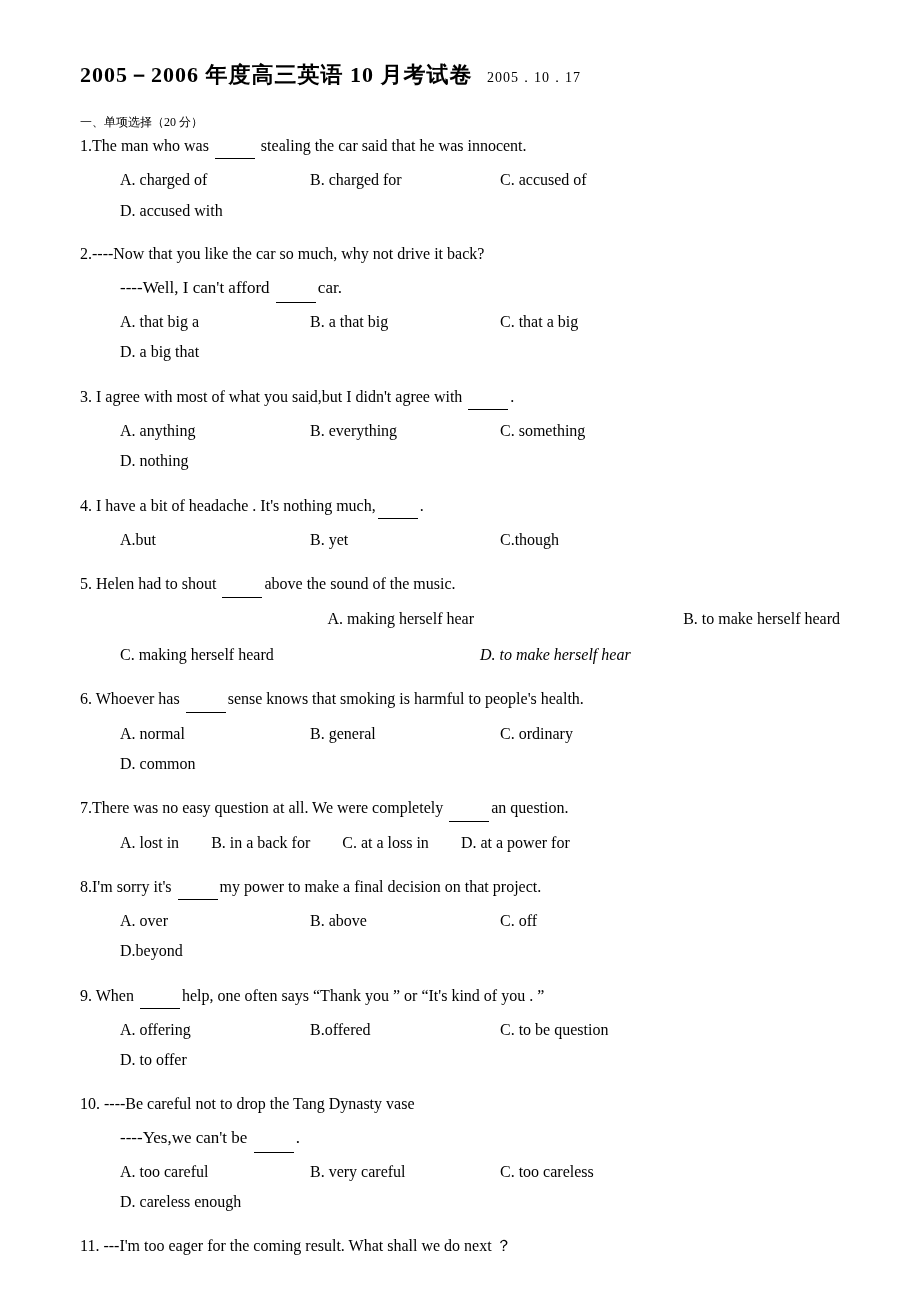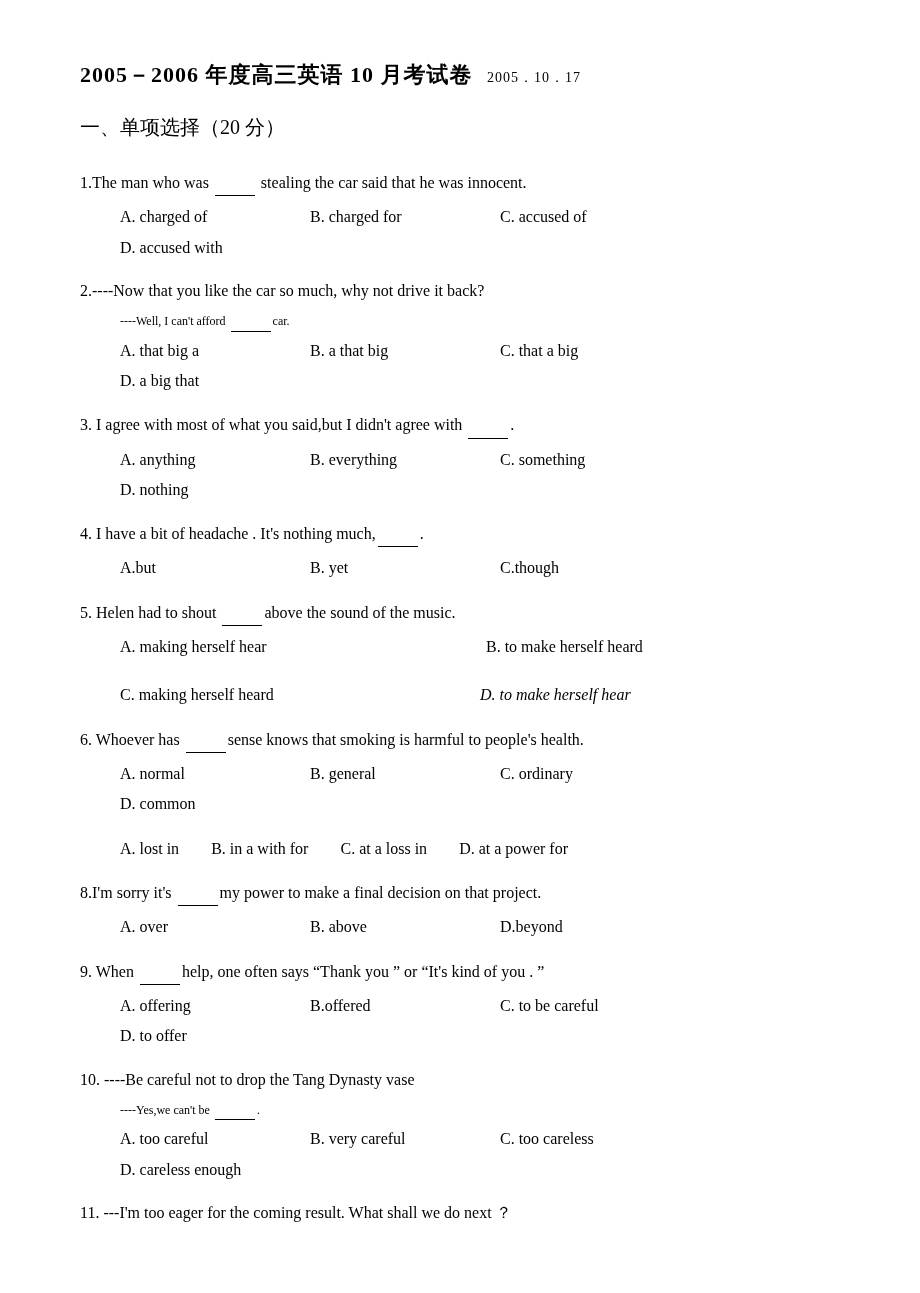--- a/index.html
+++ b/index.html
@@ -21,22 +21,22 @@
       font-weight: bold;
       margin-bottom: 24px;
       letter-spacing: 1px;
     }
     .page-title .date {
       font-size: 14px;
       font-weight: normal;
       margin-left: 8px;
     }
     .section-header {
-      font-size: 20px;
-      margin-bottom: 27px;
+      font-size: 12px;
+      margin-bottom: 0;
       font-family: Liberation Serif, serif;
     }
     .question {
       margin-bottom: 14px;
       line-height: 1.7;
     }
     .question .q-text {
       font-size: 16px;
       line-height: 1.7;
       margin-bottom: 6px;
@@ -70,21 +70,21 @@
       margin-top: 4px;
       gap: 12px;
     }
     .options-inline .opt {
       margin-right: 30px;
       font-size: 16px;
       line-height: 1.9;
     }
     .sub-text {
       padding-left: 40px;
-      font-size: 12px;
+      font-size: 17px;
       line-height: 1.7;
       margin-bottom: 4px;
     }
   </style>
 </head>
 <body>
 
 <div class="page-title">
   <span>2005－2006 年度高三英语 10 月考试卷</span>
   <span class="date">2005．10．17</span>
@@ -142,21 +142,21 @@
     <div class="opt">B. yet</div>
     <div class="opt">C.though</div>
   </div>
 </div>
 
 <div class="question">
   <div class="q-text">
     5. Helen had to shout <span class="blank">&nbsp;&nbsp;&nbsp;&nbsp;&nbsp;</span>above the sound of the music.
   </div>
   <div style="padding-left:40px;">
-    <div style="display:flex; gap:12px; margin-bottom:18px;">
+    <div style="display:flex; gap:12px; margin-bottom:6px;text-align:right;">
       <div style="width:50%; font-size:16px; line-height:1.9;">A. making herself hear</div>
       <div style="width:50%; font-size:16px; line-height:1.9;">B. to make herself heard</div>
     </div>
     <div style="display:flex; gap:0;">
       <div style="width:50%; font-size:16px; line-height:1.9;">C. making herself heard</div>
       <div style="width:50%; font-size:16px; line-height:1.9;font-style:italic;">D. to make herself hear</div>
     </div>
   </div>
 </div>
 
@@ -166,47 +166,51 @@
   </div>
   <div class="options options-4">
     <div class="opt">A. normal</div>
     <div class="opt">B. general</div>
     <div class="opt">C. ordinary</div>
     <div class="opt">D. common</div>
   </div>
 </div>
 
 <div class="question">
+  <div class="q-text">
+    7.There was no easy question at all. We were completely <span class="blank">&nbsp;&nbsp;&nbsp;&nbsp;&nbsp;</span>an question.
+  </div>
   <div class="options-inline">
     <span class="opt" style="margin-right:20px; font-size:16px; line-height:1.9;">A. lost in</span>
-    <span class="opt" style="margin-right:20px; font-size:16px; line-height:1.9;">B. in a with for</span>
+    <span class="opt" style="margin-right:20px; font-size:16px; line-height:1.9;">B. in a back for</span>
     <span class="opt" style="margin-right:20px; font-size:16px; line-height:1.9;">C. at a loss in</span>
     <span class="opt" style="font-size:16px; line-height:1.9;">D. at a power for</span>
   </div>
 </div>
 
 <div class="question">
   <div class="q-text">
     8.I'm sorry it's <span class="blank">&nbsp;&nbsp;&nbsp;&nbsp;&nbsp;</span>my power to make a final decision on that project.
   </div>
   <div class="options options-4">
     <div class="opt">A. over</div>
     <div class="opt">B. above</div>
+    <div class="opt">C. off</div>
     <div class="opt">D.beyond</div>
   </div>
 </div>
 
 <div class="question">
   <div class="q-text">
     9. When <span class="blank">&nbsp;&nbsp;&nbsp;&nbsp;&nbsp;</span>help, one often says “Thank you ” or “It's kind of you . ”
   </div>
   <div class="options options-4">
     <div class="opt">A. offering</div>
     <div class="opt">B.offered</div>
-    <div class="opt">C. to be careful</div>
+    <div class="opt">C. to be question</div>
     <div class="opt">D. to offer</div>
   </div>
 </div>
 
 <div class="question">
   <div class="q-text">
     10. ----Be careful not to drop the Tang Dynasty vase
   </div>
   <div class="sub-text">
     ----Yes,we can't be <span class="blank">&nbsp;&nbsp;&nbsp;&nbsp;&nbsp;&nbsp;&nbsp;&nbsp;</span>.

